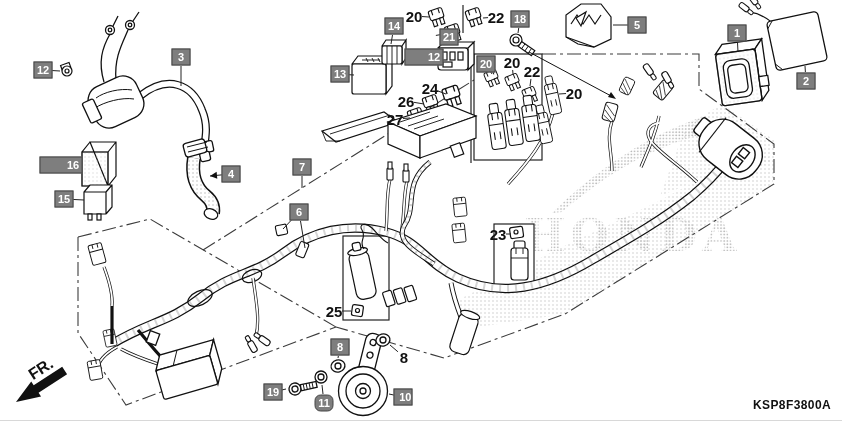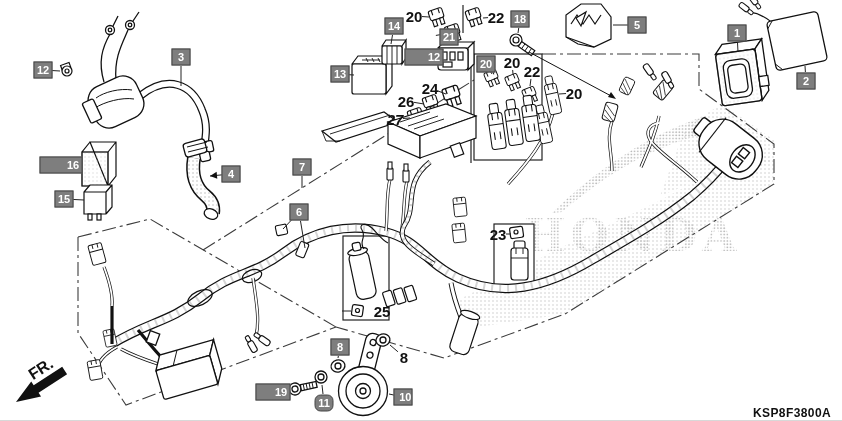--- a/index.html
+++ b/index.html
@@ -4,21 +4,21 @@
 <style>
   html,body{margin:0;padding:0;background:#fff;}
   #stage{position:relative;width:842px;height:421px;background:#ffffff;overflow:hidden;
          font-family:"Liberation Sans",sans-serif;border-bottom:1px solid #d8d8d8;box-sizing:border-box;}
   #art{position:absolute;left:0;top:0;z-index:1;}
   .plabel{position:absolute;transform:translate(-50%,-50%);z-index:3;white-space:nowrap;user-select:none;}
   .pbox{width:17px;height:15px;line-height:15px;background:#7e7e7e;border:1px solid #454545;
         color:#fff;font-size:11px;font-weight:bold;text-align:center;}
   .pplain{color:#111;font-size:15px;font-weight:bold;}
   #code{position:absolute;left:753px;top:398px;font-size:12px;font-weight:bold;color:#111;
-        letter-spacing:0.4px;z-index:3;margin-top:8px;}
+        letter-spacing:0.4px;z-index:3;}
 </style>
 </head>
 <body>
 
 <div id="stage">
 
 <svg id="art" width="842" height="421" viewBox="0 0 842 421">
   <defs>
     <pattern id="dots" patternUnits="userSpaceOnUse" width="4" height="4">
       <circle cx="1" cy="1" r="0.8" fill="#bdbdbd"></circle>
@@ -404,28 +404,28 @@
     <div class="plabel pbox" style="left: 299px; top: 212px;">6</div>
     <div class="plabel pbox" style="left: 340px; top: 74px;">13</div>
     <div class="plabel pbox" style="left: 394px; top: 26px;">14</div>
     <div class="plabel pplain" style="left: 414px; top: 16px;">20</div>
     <div class="plabel pbox" style="left: 427px; top: 37px; margin-left: 22px;">21</div>
     <div class="plabel pplain" style="left: 496px; top: 17px;">22</div>
     <div class="plabel pbox" style="left: 520px; top: 19px;">18</div>
     <div class="plabel pbox" style="left: 424px; top: 57px; padding-left: 20px;">12</div>
     <div class="plabel pplain" style="left: 430px; top: 88px; text-align: right;">24</div>
     <div class="plabel pplain" style="left: 406px; top: 101px;">26</div>
-    <div class="plabel pplain" style="left: 395px; top: 119px; font-style: italic;">27</div>
+    <div class="plabel pplain" style="left: 395px; top: 119px;">27</div>
     <div class="plabel pbox" style="left: 486px; top: 64px;">20</div>
     <div class="plabel pplain" style="left: 512px; top: 62px;">20</div>
     <div class="plabel pplain" style="left: 532px; top: 71px;">22</div>
     <div class="plabel pplain" style="left: 574px; top: 93px;">20</div>
     <div class="plabel pbox" style="left: 637px; top: 25px;">5</div>
     <div class="plabel pbox" style="left: 737px; top: 33px;">1</div>
     <div class="plabel pbox" style="left: 806px; top: 81px;">2</div>
     <div class="plabel pplain" style="left: 498px; top: 234px;">23</div>
-    <div class="plabel pplain" style="left: 334px; top: 311px; margin-left: 48px;">25</div>
+    <div class="plabel pplain" style="left: 334px; top: 311px;">25</div>
     <div class="plabel pbox" style="left: 340px; top: 347px;">8</div>
     <div class="plabel pplain" style="left: 404px; top: 357px;">8</div>
-    <div class="plabel pbox" style="left: 273px; top: 392px; padding-left: 16px;">19</div>
+    <div class="plabel pbox" style="left: 273px; top: 392px;">19</div>
     <div class="plabel pbox" style="left: 324px; top: 403px; border-radius: 6px;">11</div>
     <div class="plabel pbox" style="left: 403px; top: 397px; text-align: right;">10</div>
   </div>
 
 </body></html>

